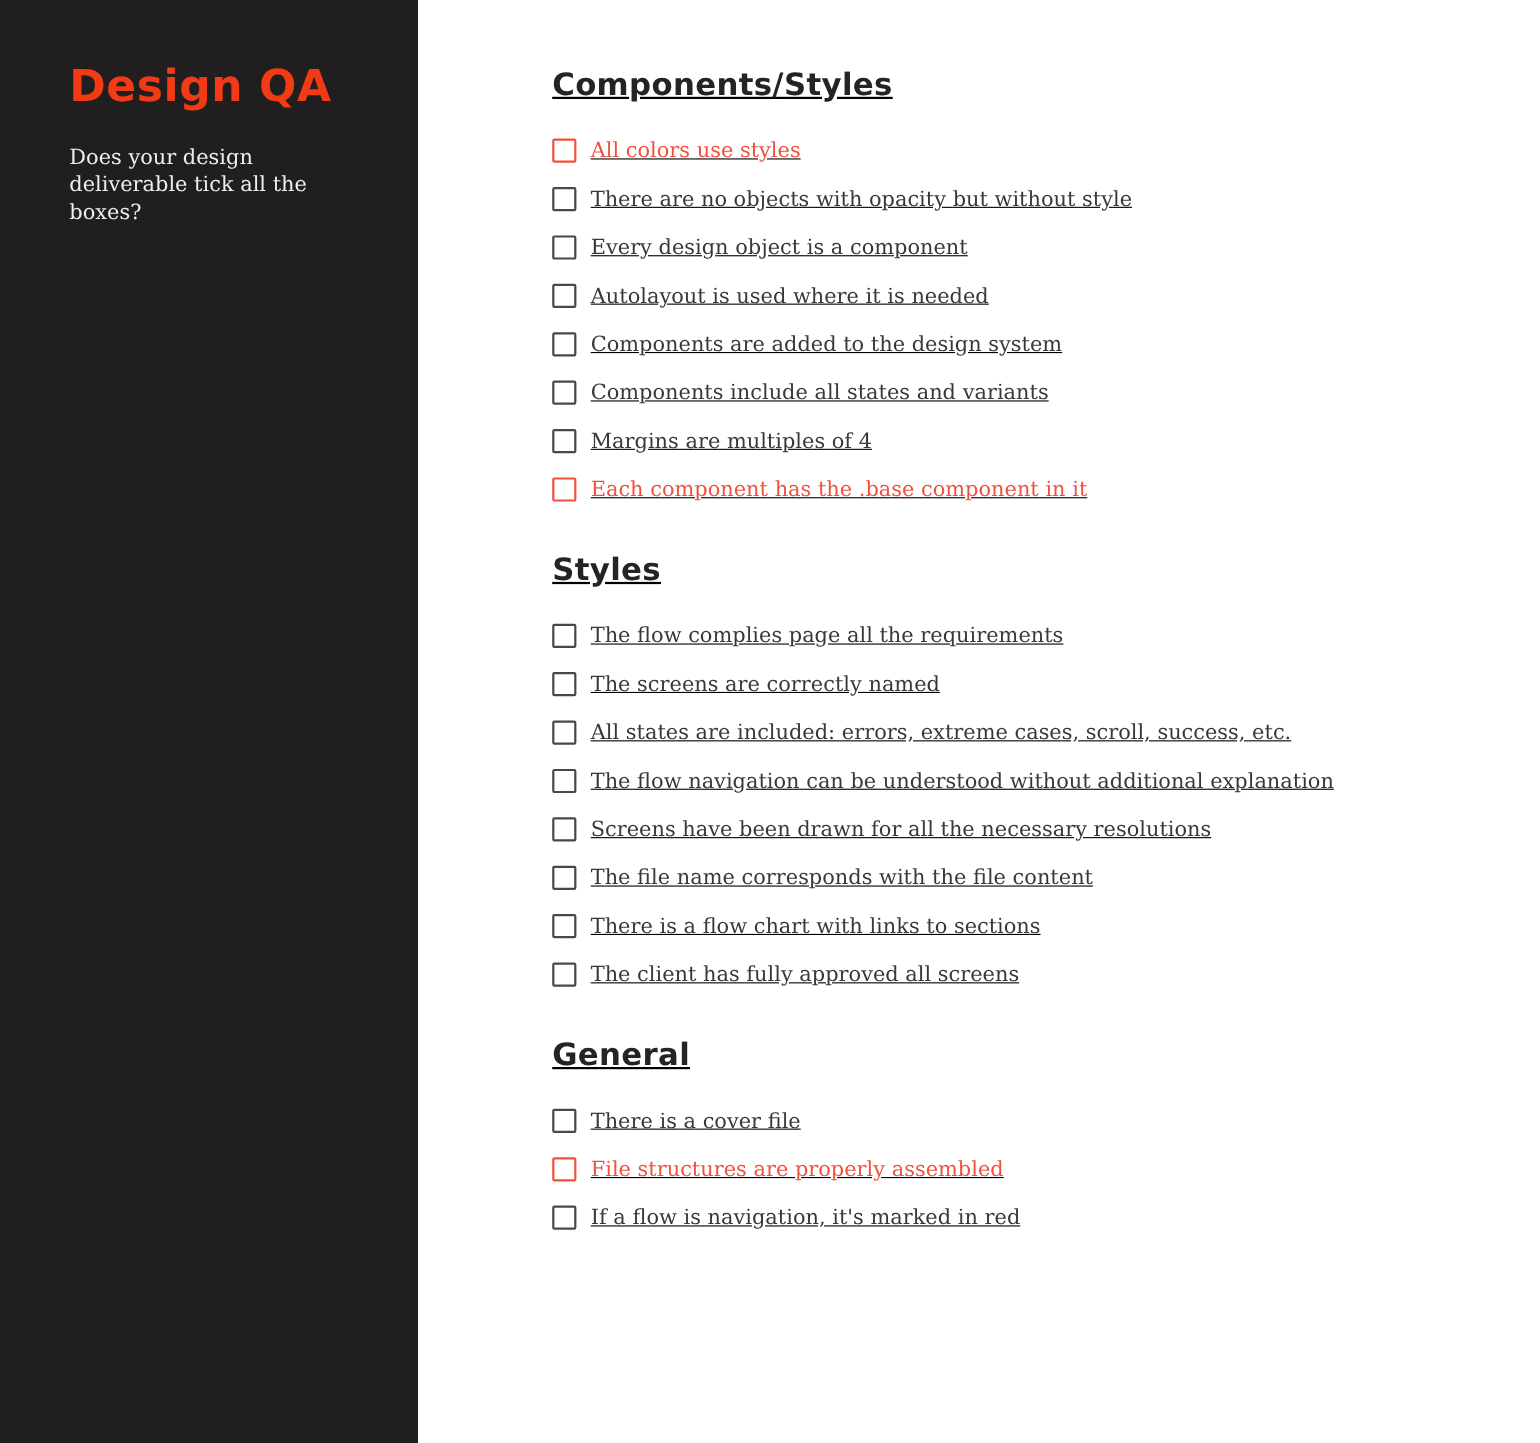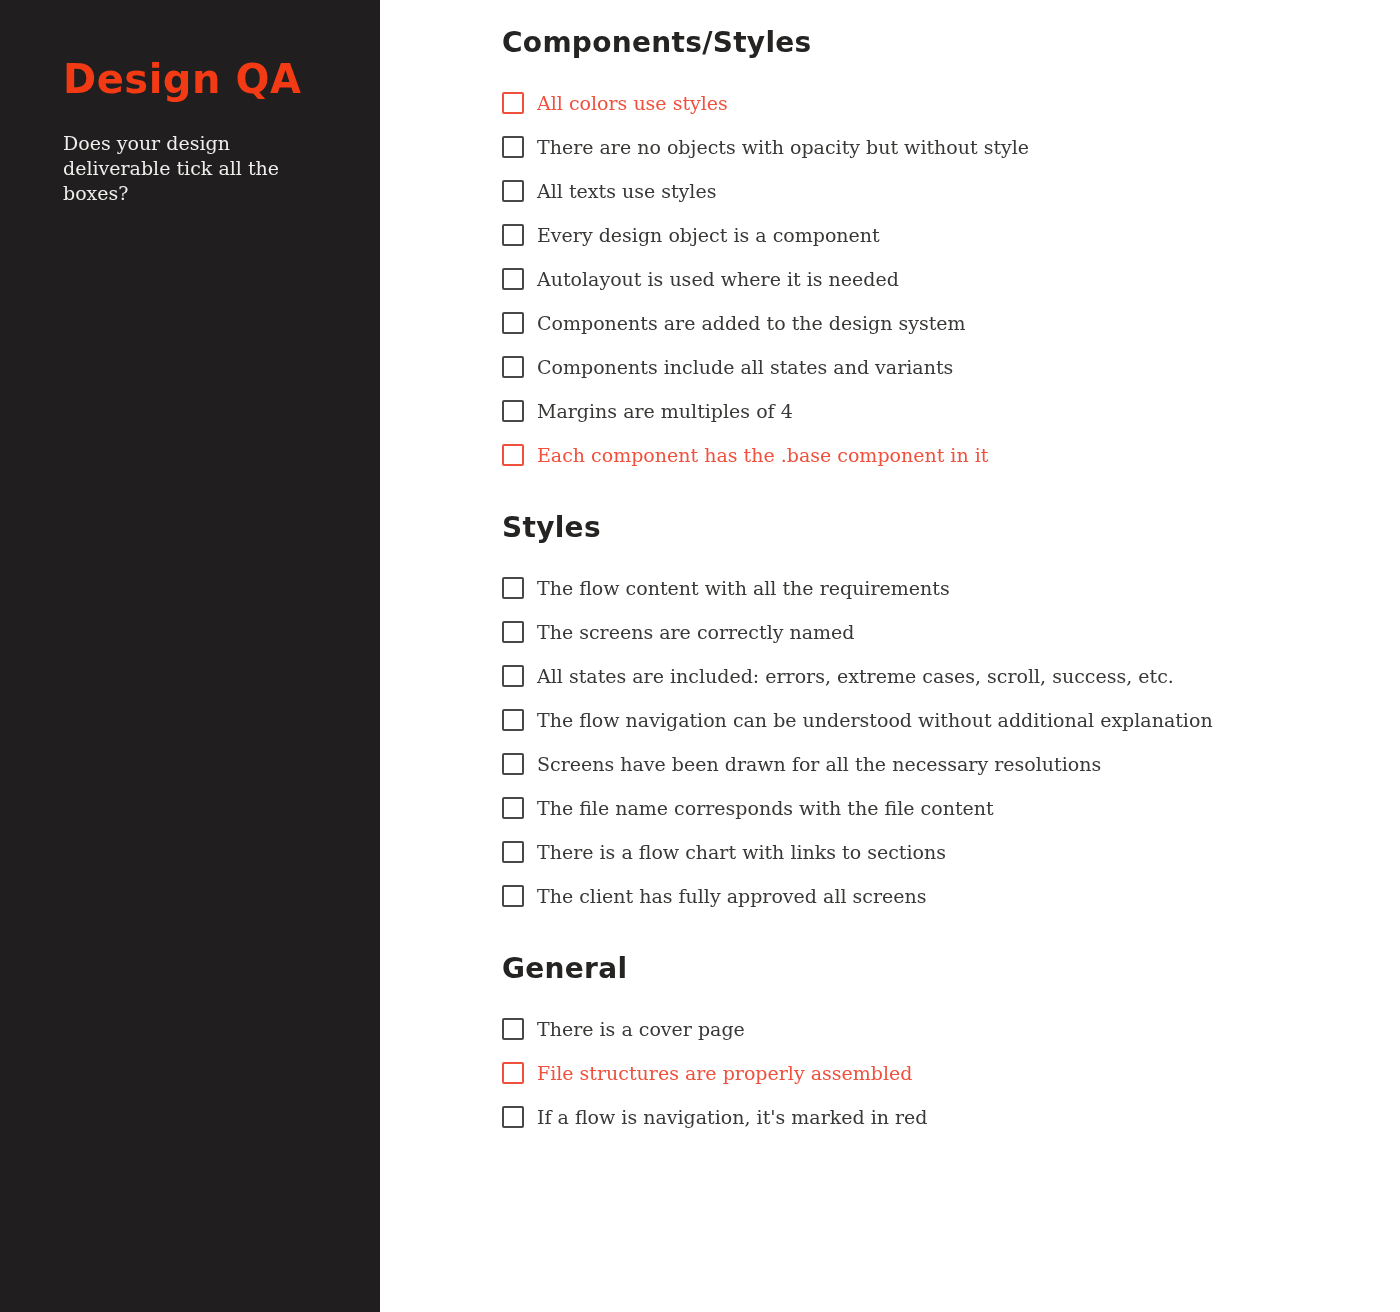--- a/index.html
+++ b/index.html
@@ -35,21 +35,22 @@
   }
   .sidebar-subtitle{
     margin-top:31px;
     font-size:19px;
     line-height:25px;
     color:var(--subtitle-light);
     max-width:270px;
   }
   .main{
     position:absolute;left:403px;top:0;right:0;bottom:0;
-    padding:26px 40px 0 99px;
+    padding:60px 40px 0 99px;
+    text-decoration:underline;
   }
   .section{margin:0;}
   .section-heading{
     font-family:"DejaVu Sans", sans-serif;
     font-weight:bold;
     font-size:28px;
     line-height:34px;
     color:var(--heading-dark);
     letter-spacing:0.3px;
     margin:0 0 21px 0;
@@ -99,24 +100,20 @@
       <div class="item flagged">
         <span class="cb"></span>
         <span class="lbl">All colors use styles</span>
       </div>
       <div class="item">
         <span class="cb"></span>
         <span class="lbl">There are no objects with opacity but without style</span>
       </div>
       <div class="item">
         <span class="cb"></span>
-        <span class="lbl">All texts use styles</span>
-      </div>
-      <div class="item">
-        <span class="cb"></span>
         <span class="lbl">Every design object is a component</span>
       </div>
       <div class="item">
         <span class="cb"></span>
         <span class="lbl">Autolayout is used where it is needed</span>
       </div>
       <div class="item">
         <span class="cb"></span>
         <span class="lbl">Components are added to the design system</span>
       </div>
@@ -133,21 +130,21 @@
         <span class="lbl">Each component has the .base component in it</span>
       </div>
     </div>
   </section>
 
   <section class="section">
     <h2 class="section-heading">Styles</h2>
     <div class="list">
       <div class="item">
         <span class="cb"></span>
-        <span class="lbl">The flow content with all the requirements</span>
+        <span class="lbl">The flow complies page all the requirements</span>
       </div>
       <div class="item">
         <span class="cb"></span>
         <span class="lbl">The screens are correctly named</span>
       </div>
       <div class="item">
         <span class="cb"></span>
         <span class="lbl">All states are included: errors, extreme cases, scroll, success, etc.</span>
       </div>
       <div class="item">
@@ -171,21 +168,21 @@
         <span class="lbl">The client has fully approved all screens</span>
       </div>
     </div>
   </section>
 
   <section class="section">
     <h2 class="section-heading">General</h2>
     <div class="list">
       <div class="item">
         <span class="cb"></span>
-        <span class="lbl">There is a cover page</span>
+        <span class="lbl">There is a cover file</span>
       </div>
       <div class="item flagged">
         <span class="cb"></span>
         <span class="lbl">File structures are properly assembled</span>
       </div>
       <div class="item">
         <span class="cb"></span>
         <span class="lbl">If a flow is navigation, it's marked in red</span>
       </div>
     </div>

